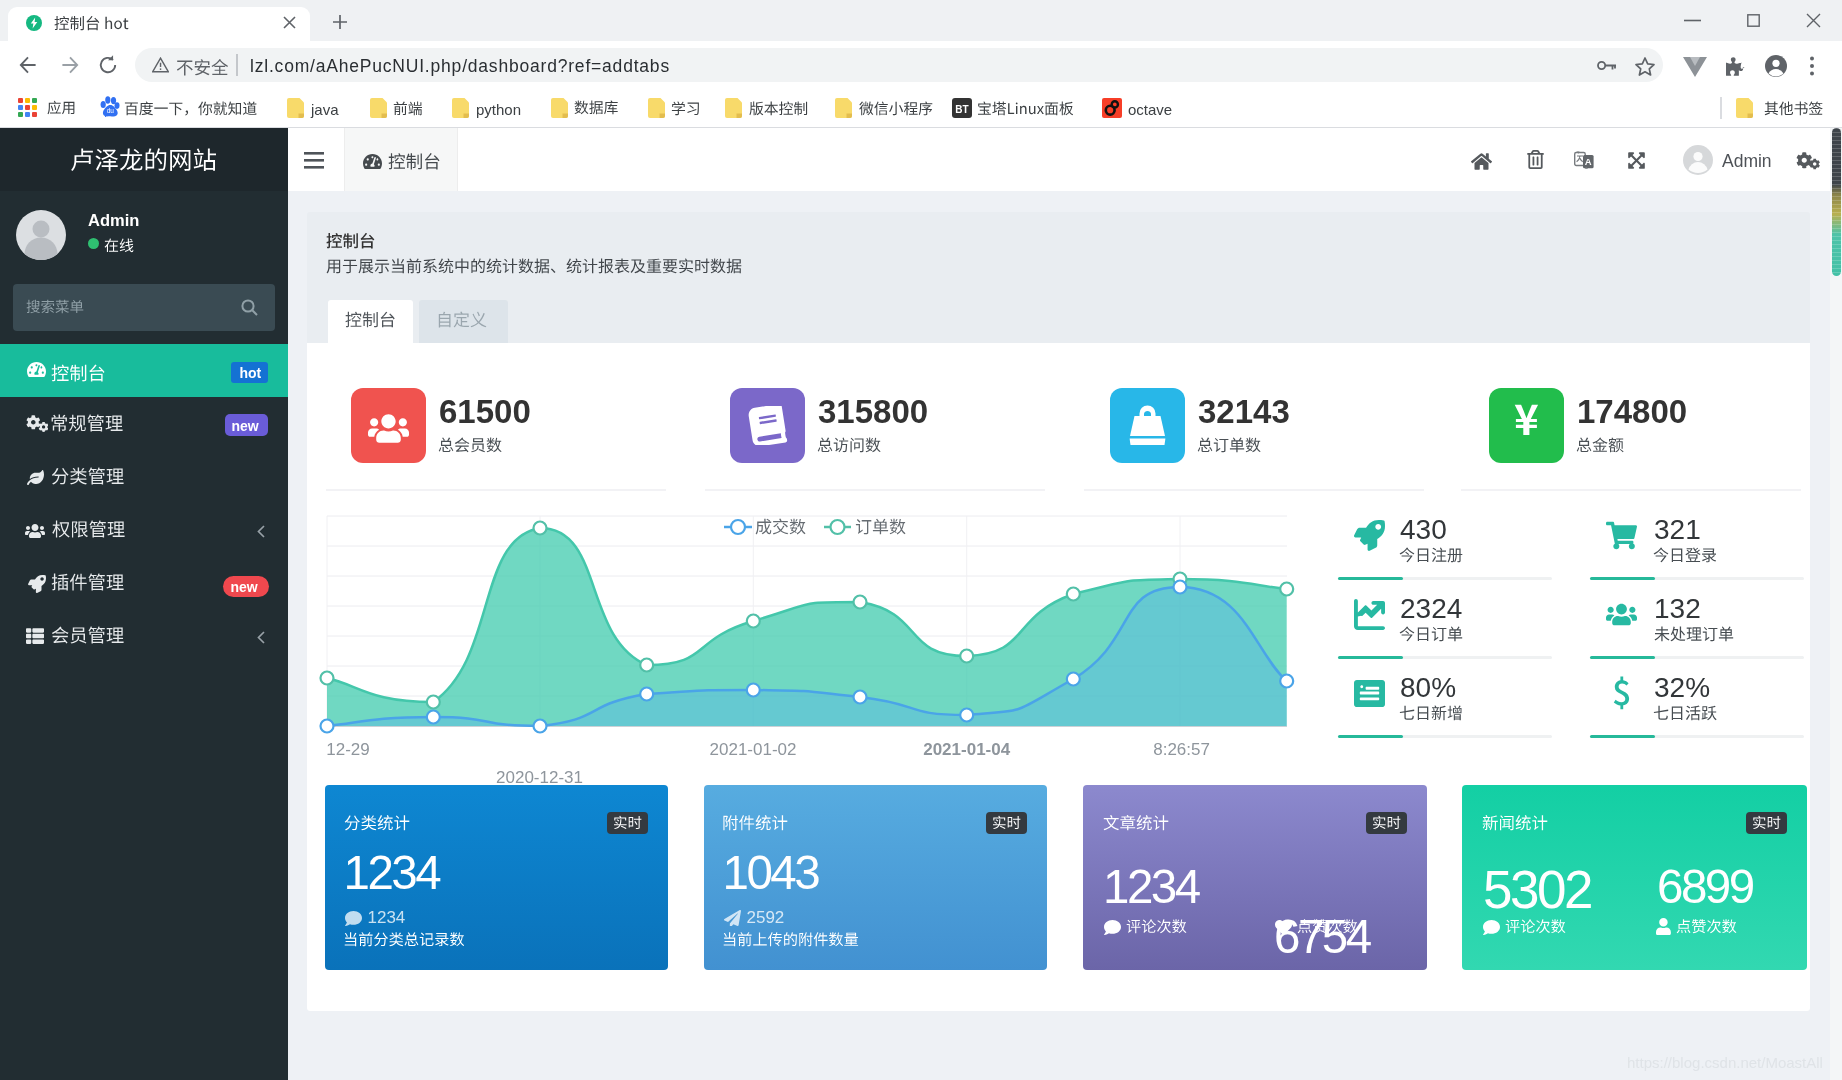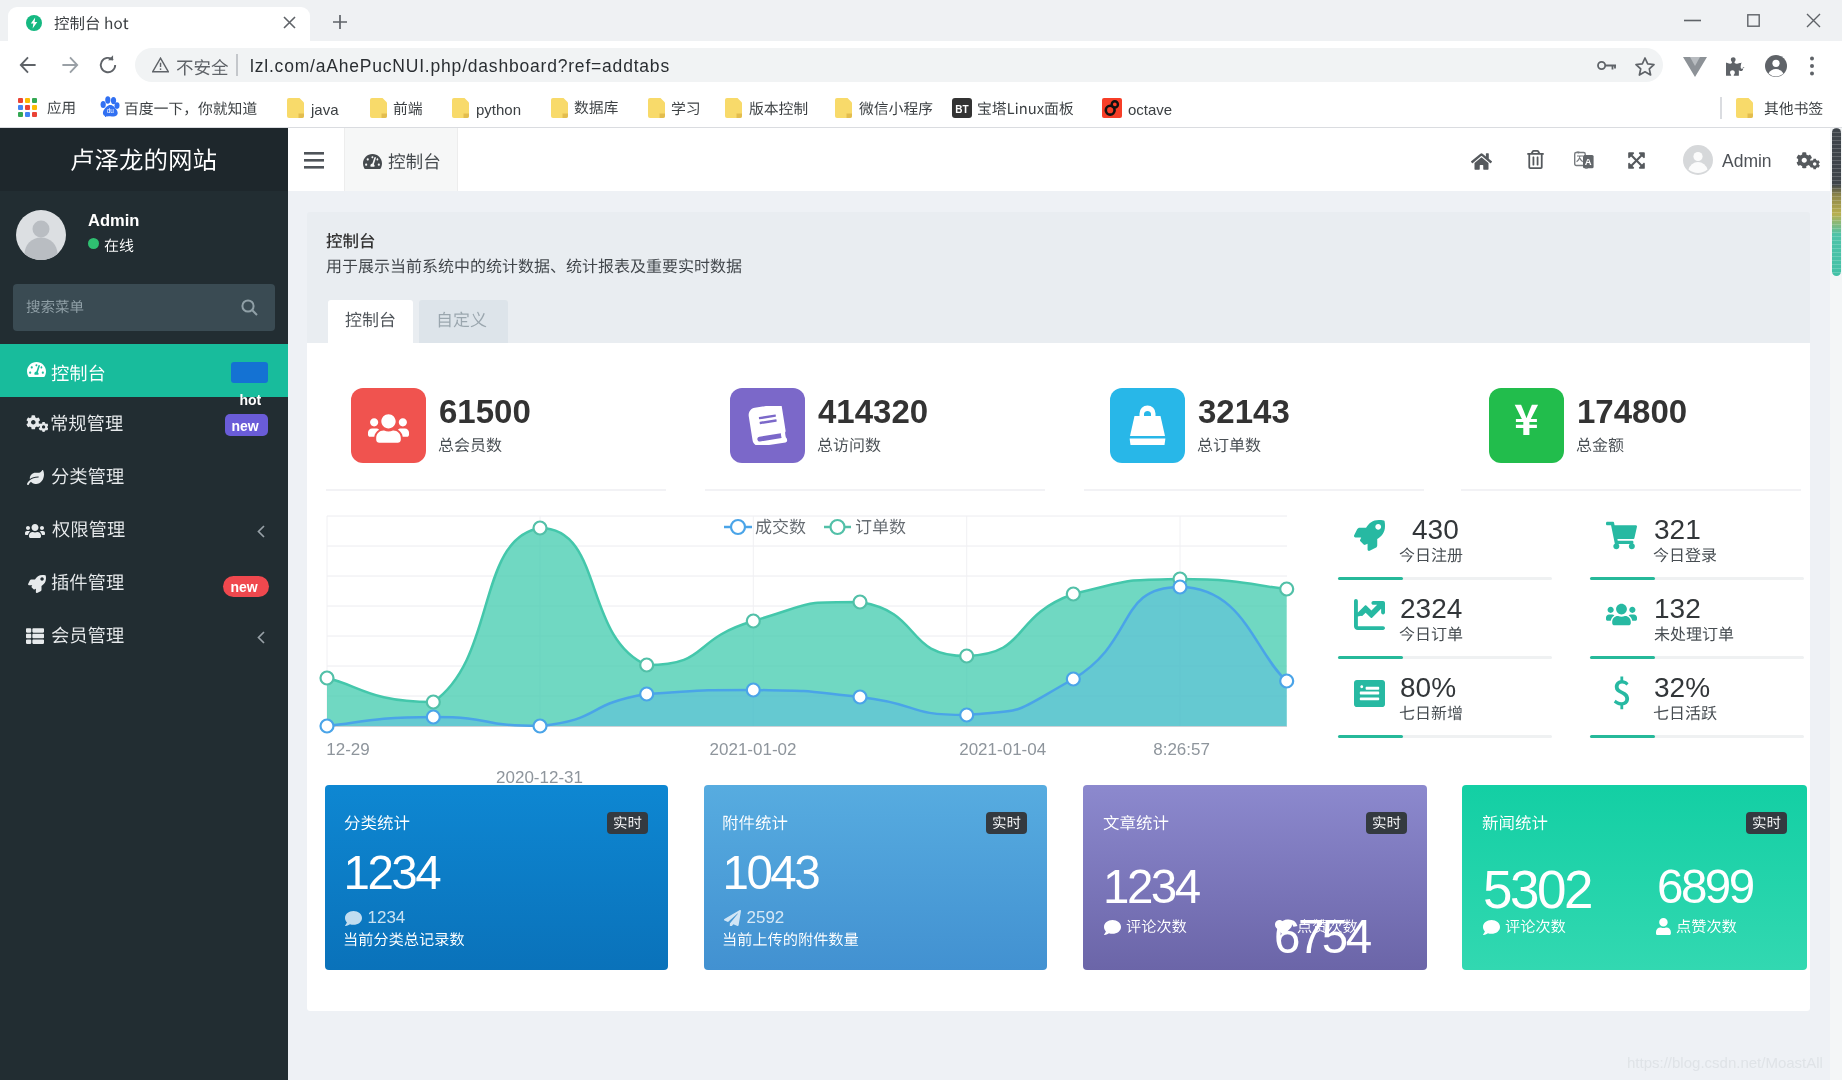--- a/index.html
+++ b/index.html
@@ -196,21 +196,21 @@
       <path d="M11.3 11.3L16 16" stroke="#90a0a7" stroke-width="2"></path>
     </svg>
     <div style="position:absolute;left:0px;top:344px;width:288px;height:53px;background:#18bc9c;"></div>
     <svg style="position:absolute;left:27px;top:360px;" width="19" height="19" viewBox="0 0 576 512">
       <path d="M288 32C128.94 32 0 160.94 0 320c0 52.8 14.25 102.26 39.06 144.8 5.61 9.62 16.3 15.2 27.44 15.2h443c11.14 0 21.83-5.58 27.44-15.2C561.75 422.26 576 372.8 576 320c0-159.06-128.94-288-288-288zm0 64c14.71 0 26.58 10.13 30.32 23.65-1.11 2.26-2.64 4.23-3.45 6.67l-9.22 27.67c-5.13 3.49-10.97 6.01-17.64 6.01-17.67 0-32-14.33-32-32S270.33 96 288 96zM96 384c-17.67 0-32-14.33-32-32s14.33-32 32-32 32 14.33 32 32-14.33 32-32 32zm48-160c-17.67 0-32-14.33-32-32s14.33-32 32-32 32 14.33 32 32-14.33 32-32 32zm246.77-72.41l-61.33 184C343.13 347.33 352 364.54 352 384c0 11.72-3.38 22.55-8.88 32H232.88c-5.5-9.45-8.88-20.28-8.88-32 0-33.94 26.5-61.43 59.9-63.59l61.34-184.01c4.17-12.56 17.73-19.45 30.36-15.17 12.57 4.19 19.35 17.79 15.17 30.36zm14.66 57.2l15.52-46.55c3.47-1.29 7.13-2.23 11.05-2.23 17.67 0 32 14.33 32 32s-14.33 32-32 32c-11.38-.01-21.25-6.03-26.57-15.22zM480 384c-17.67 0-32-14.33-32-32s14.33-32 32-32 32 14.33 32 32-14.33 32-32 32z" fill="#fff"></path>
     </svg>
     <svg class="vt" style="left:51.4px;top:379.9px">
       <path d="M12.7 -10.1C13.9 -9.1 15.4 -7.6 16.2 -6.8L17.1 -7.6C16.3 -8.5 14.7 -9.9 13.6 -10.9ZM10.2 -10.9C9.4 -9.6 8.1 -8.4 6.8 -7.6C7 -7.4 7.5 -6.8 7.6 -6.6C8.9 -7.5 10.5 -9 11.5 -10.4ZM3 -15.4V-11.8H0.8V-10.5H3V-6.1C2.1 -5.8 1.2 -5.6 0.6 -5.4L0.9 -4L3 -4.8V-0.3C3 -0 2.9 0 2.7 0C2.5 0.1 1.8 0.1 1 0C1.2 0.4 1.3 1 1.4 1.3C2.5 1.3 3.2 1.3 3.7 1.1C4.1 0.8 4.3 0.5 4.3 -0.3V-5.2L6.3 -5.9L6 -7.2L4.3 -6.6V-10.5H6.2V-11.8H4.3V-15.4ZM6.1 -0.4V0.9H17.6V-0.4H12.6V-5H16.3V-6.2H7.6V-5H11.2V-0.4ZM10.8 -15.1C11 -14.5 11.3 -13.8 11.5 -13.2H6.7V-10H8V-11.9H16.1V-10.1H17.5V-13.2H13C12.8 -13.8 12.4 -14.7 12 -15.4Z M30.7 -13.7V-3.6H32V-13.7ZM33.9 -15.2V-0.4C33.9 -0.1 33.8 -0 33.6 -0C33.2 -0 32.2 -0 31.1 -0.1C31.3 0.4 31.5 1 31.6 1.4C32.9 1.4 33.9 1.4 34.5 1.1C35.1 0.9 35.3 0.5 35.3 -0.4V-15.2ZM20.9 -14.9C20.5 -13.2 19.9 -11.3 19.1 -10.1C19.4 -10 20 -9.7 20.3 -9.6C20.6 -10.1 20.9 -10.8 21.2 -11.5H23.6V-9.6H19.1V-8.3H23.6V-6.4H20V-0H21.2V-5.2H23.6V1.4H24.9V-5.2H27.5V-1.4C27.5 -1.2 27.4 -1.2 27.2 -1.2C27 -1.2 26.4 -1.2 25.6 -1.2C25.8 -0.8 25.9 -0.3 26 0C27 0 27.7 0 28.1 -0.2C28.6 -0.4 28.7 -0.8 28.7 -1.4V-6.4H24.9V-8.3H29.4V-9.6H24.9V-11.5H28.6V-12.7H24.9V-15.3H23.6V-12.7H21.6C21.9 -13.4 22 -14 22.2 -14.7Z M39.9 -6.3V1.4H41.3V0.5H50.2V1.4H51.6V-6.3ZM41.3 -0.9V-4.9H50.2V-0.9ZM38.9 -7.8C39.6 -8.1 40.7 -8.1 51.2 -8.7C51.7 -8.1 52.1 -7.6 52.4 -7.1L53.5 -7.9C52.6 -9.5 50.4 -11.7 48.6 -13.3L47.6 -12.6C48.4 -11.8 49.4 -10.8 50.2 -9.9L40.8 -9.4C42.5 -10.9 44.1 -12.8 45.6 -14.8L44.2 -15.4C42.7 -13.2 40.6 -10.9 39.9 -10.2C39.3 -9.6 38.9 -9.2 38.4 -9.2C38.6 -8.8 38.8 -8.1 38.9 -7.8Z" fill="#ffffff"></path>
     </svg>
     <div style="position:absolute;left:231px;top:362px;width:37px;height:20.5px;background:#1472d3;border-radius:3px;"></div>
-    <div style="position:absolute;left:239.5px;top:365.5px;font-size:14px;color:#fff;font-weight:700;line-height:1;white-space:nowrap;margin-top:27px;">hot</div>
+    <div style="position:absolute;left:239.5px;top:365.5px;font-size:14px;color:#fff;font-weight:700;line-height:1;white-space:nowrap;">hot</div>
     <svg style="position:absolute;left:26px;top:415px;" width="22" height="18" viewBox="0 0 22 18">
       <g transform="scale(0.0285)">
         <path d="M487.4 315.7l-42.6-24.6c4.3-23.2 4.3-47 0-70.2l42.6-24.6c4.9-2.8 7.1-8.6 5.5-14-11.1-35.6-30-67.8-54.7-94.6-3.8-4.1-10-5.1-14.8-2.3L380.8 110c-17.9-15.4-38.5-27.3-60.8-35.1V25.8c0-5.6-3.9-10.5-9.4-11.7-36.7-8.2-74.3-7.8-109.2 0-5.5 1.2-9.4 6.1-9.4 11.7V75c-22.2 7.9-42.8 19.8-60.8 35.1L88.7 85.5c-4.9-2.8-11-1.9-14.8 2.3-24.7 26.7-43.6 58.9-54.7 94.6-1.7 5.4.6 11.2 5.5 14L67.3 221c-4.3 23.2-4.3 47 0 70.2l-42.6 24.6c-4.9 2.8-7.1 8.6-5.5 14 11.1 35.6 30 67.8 54.7 94.6 3.8 4.1 10 5.1 14.8 2.3l42.6-24.6c17.9 15.4 38.5 27.3 60.8 35.1v49.2c0 5.6 3.9 10.5 9.4 11.7 36.7 8.2 74.3 7.8 109.2 0 5.5-1.2 9.4-6.1 9.4-11.7v-49.2c22.2-7.9 42.8-19.8 60.8-35.1l42.6 24.6c4.9 2.8 11 1.9 14.8-2.3 24.7-26.7 43.6-58.9 54.7-94.6 1.5-5.5-.7-11.3-5.6-14.1zM256 336c-44.1 0-80-35.9-80-80s35.9-80 80-80 80 35.9 80 80-35.9 80-80 80z" fill="#e7eaec"></path>
       </g>
       <g transform="translate(12.4,6.8) scale(0.0202)">
         <path d="M487.4 315.7l-42.6-24.6c4.3-23.2 4.3-47 0-70.2l42.6-24.6c4.9-2.8 7.1-8.6 5.5-14-11.1-35.6-30-67.8-54.7-94.6-3.8-4.1-10-5.1-14.8-2.3L380.8 110c-17.9-15.4-38.5-27.3-60.8-35.1V25.8c0-5.6-3.9-10.5-9.4-11.7-36.7-8.2-74.3-7.8-109.2 0-5.5 1.2-9.4 6.1-9.4 11.7V75c-22.2 7.9-42.8 19.8-60.8 35.1L88.7 85.5c-4.9-2.8-11-1.9-14.8 2.3-24.7 26.7-43.6 58.9-54.7 94.6-1.7 5.4.6 11.2 5.5 14L67.3 221c-4.3 23.2-4.3 47 0 70.2l-42.6 24.6c-4.9 2.8-7.1 8.6-5.5 14 11.1 35.6 30 67.8 54.7 94.6 3.8 4.1 10 5.1 14.8 2.3l42.6-24.6c17.9 15.4 38.5 27.3 60.8 35.1v49.2c0 5.6 3.9 10.5 9.4 11.7 36.7 8.2 74.3 7.8 109.2 0 5.5-1.2 9.4-6.1 9.4-11.7v-49.2c22.2-7.9 42.8-19.8 60.8-35.1l42.6 24.6c4.9 2.8 11 1.9 14.8-2.3 24.7-26.7 43.6-58.9 54.7-94.6 1.5-5.5-.7-11.3-5.6-14.1zM256 336c-44.1 0-80-35.9-80-80s35.9-80 80-80 80 35.9 80 80-35.9 80-80 80z" fill="#e7eaec"></path>
       </g>
     </svg>
     <svg class="vt" style="left:50.4px;top:429.9px">
       <path d="M5.7 -9H12.7V-7.2H5.7ZM2.8 -4.6V0.6H4.2V-3.4H8.7V1.5H10.1V-3.4H14.3V-0.8C14.3 -0.6 14.3 -0.5 14 -0.5C13.7 -0.5 12.7 -0.5 11.6 -0.5C11.8 -0.2 12 0.3 12.1 0.7C13.5 0.7 14.4 0.7 15 0.5C15.6 0.3 15.7 -0.1 15.7 -0.8V-4.6H10.1V-6.1H14.1V-10H4.4V-6.1H8.7V-4.6ZM3.1 -14.7C3.6 -14.1 4.2 -13.2 4.5 -12.5H1.6V-8.6H2.9V-11.3H15.5V-8.6H16.9V-12.5H10V-15.4H8.6V-12.5H4.7L5.9 -13.1C5.5 -13.7 4.9 -14.5 4.3 -15.2ZM14 -15.2C13.6 -14.6 12.9 -13.6 12.4 -13L13.5 -12.5C14.1 -13.1 14.8 -13.9 15.4 -14.7Z M27 -14.5V-4.7H28.3V-13.3H33.4V-4.7H34.8V-14.5ZM22.1 -15.2V-12.3H19.5V-11.1H22.1V-9.2L22.1 -8.1H19.1V-6.8H22C21.9 -4.3 21.2 -1.5 19 0.3C19.3 0.5 19.7 1 19.9 1.3C21.7 -0.3 22.6 -2.3 23 -4.4C23.8 -3.4 24.9 -2 25.3 -1.2L26.3 -2.3C25.8 -2.8 24 -5 23.2 -5.8L23.3 -6.8H26.1V-8.1H23.4L23.4 -9.3V-11.1H25.9V-12.3H23.4V-15.2ZM30.2 -11.7V-8.2C30.2 -5.4 29.6 -1.9 25 0.5C25.3 0.7 25.7 1.2 25.9 1.4C28.7 0 30.1 -2 30.9 -4V-0.5C30.9 0.7 31.3 1.1 32.5 1.1H34C35.5 1.1 35.7 0.3 35.8 -2.5C35.5 -2.6 35.1 -2.8 34.7 -3C34.7 -0.5 34.6 -0 34 -0H32.7C32.2 -0 32.1 -0.1 32.1 -0.6V-5.3H31.2C31.4 -6.3 31.5 -7.3 31.5 -8.2V-11.7Z M40.5 -8V1.5H41.9V0.9H50.7V1.4H52.1V-3.1H41.9V-4.3H51.1V-8ZM50.7 -0.2H41.9V-2H50.7ZM44.7 -11.4C44.9 -11 45.1 -10.6 45.2 -10.2H38.4V-7.2H39.8V-9.2H52V-7.2H53.3V-10.2H46.6C46.5 -10.7 46.2 -11.2 45.9 -11.7ZM41.9 -7H49.8V-5.4H41.9ZM39.7 -15.4C39.2 -13.9 38.4 -12.3 37.4 -11.3C37.7 -11.1 38.3 -10.8 38.6 -10.6C39.1 -11.2 39.6 -12 40.1 -12.9H41.3C41.7 -12.2 42.1 -11.4 42.3 -10.8L43.5 -11.2C43.3 -11.7 43 -12.3 42.7 -12.9H45.5V-13.9H40.5C40.7 -14.3 40.9 -14.7 41 -15.2ZM47.4 -15.4C47.1 -14.1 46.4 -12.8 45.6 -11.9C45.9 -11.7 46.5 -11.5 46.7 -11.3C47.1 -11.7 47.5 -12.2 47.8 -12.8H49.1C49.6 -12.2 50.2 -11.3 50.4 -10.8L51.5 -11.3C51.3 -11.7 50.9 -12.3 50.5 -12.8H53.8V-13.9H48.3C48.5 -14.3 48.6 -14.7 48.7 -15.2Z M63.6 -9.9H66.4V-7.5H63.6ZM67.6 -9.9H70.4V-7.5H67.6ZM63.6 -13.3H66.4V-11H63.6ZM67.6 -13.3H70.4V-11H67.6ZM60.7 -0.4V0.9H72.6V-0.4H67.7V-2.9H72V-4.2H67.7V-6.3H71.7V-14.5H62.3V-6.3H66.3V-4.2H62.1V-2.9H66.3V-0.4ZM55.5 -1.8 55.9 -0.4C57.5 -1 59.6 -1.7 61.6 -2.3L61.3 -3.7L59.3 -3V-7.6H61.2V-8.8H59.3V-12.8H61.5V-14.1H55.7V-12.8H58V-8.8H55.9V-7.6H58V-2.6C57.1 -2.3 56.2 -2 55.5 -1.8Z" fill="#e7eaec"></path>
@@ -317,21 +317,21 @@
     <div style="position:absolute;left:439px;top:394.5px;font-size:33px;color:#333;font-weight:700;line-height:1;white-space:nowrap;">61500</div>
     <svg class="vt" style="left:438.3px;top:450.5px">
       <path d="M12.1 -3.4C13.1 -2.3 14 -0.8 14.4 0.2L15.3 -0.4C15 -1.5 14 -2.9 13.1 -4ZM6.6 -4.3C7.6 -3.6 8.9 -2.4 9.5 -1.7L10.4 -2.4C9.7 -3.2 8.5 -4.3 7.4 -5ZM4.5 -3.9V-0.5C4.5 0.8 5 1.1 6.9 1.1C7.3 1.1 10.1 1.1 10.5 1.1C12 1.1 12.4 0.7 12.5 -1.2C12.2 -1.2 11.7 -1.4 11.4 -1.6C11.3 -0.2 11.2 0 10.4 0C9.8 0 7.4 0 7 0C5.9 0 5.8 -0.1 5.8 -0.6V-3.9ZM2.2 -3.6C1.9 -2.4 1.3 -1 0.7 -0.1L1.8 0.4C2.5 -0.6 3 -2.1 3.3 -3.4ZM4.2 -9.1H11.8V-6.3H4.2ZM3 -10.2V-5.1H13.1V-10.2H10.5C11.1 -11 11.7 -12 12.2 -12.9L10.9 -13.4C10.5 -12.5 9.8 -11.1 9.2 -10.2H5.9L6.9 -10.7C6.6 -11.4 5.8 -12.5 5.1 -13.4L4.1 -12.9C4.8 -12.1 5.5 -11 5.7 -10.2Z M18.5 0.9C19.1 0.7 20 0.6 28.5 -0.1C28.9 0.4 29.2 0.9 29.4 1.3L30.5 0.6C29.8 -0.6 28.3 -2.3 26.8 -3.6L25.8 -3.1C26.4 -2.5 27.1 -1.8 27.6 -1.1L20.4 -0.6C21.5 -1.6 22.6 -2.9 23.6 -4.2H30.7V-5.4H17.4V-4.2H22C21 -2.8 19.7 -1.5 19.3 -1.2C18.8 -0.7 18.4 -0.4 18.1 -0.3C18.2 0 18.4 0.7 18.5 0.9ZM24.1 -13.4C22.6 -11.3 19.8 -9.3 16.7 -7.9C17 -7.7 17.4 -7.2 17.6 -6.9C18.5 -7.3 19.4 -7.8 20.2 -8.3V-7.4H27.9V-8.5H20.4C21.8 -9.4 23 -10.4 24 -11.5C25 -10.5 26.4 -9.4 27.9 -8.5C28.7 -7.9 29.6 -7.5 30.6 -7.1C30.8 -7.4 31.2 -7.9 31.4 -8.1C28.8 -9 26.2 -10.8 24.7 -12.3L25.2 -12.9Z M36.3 -11.7H43.8V-9.9H36.3ZM35 -12.7V-8.8H45.1V-12.7ZM39.3 -5.2V-3.8C39.3 -2.5 38.8 -0.8 33.1 0.4C33.3 0.6 33.7 1.1 33.8 1.3C39.8 0 40.6 -2.1 40.6 -3.7V-5.2ZM40.5 -1C42.4 -0.4 45 0.7 46.4 1.3L47 0.3C45.6 -0.3 43 -1.3 41.1 -1.9ZM34.5 -7.4V-1.5H35.7V-6.3H44.4V-1.6H45.7V-7.4Z M55.1 -13.1C54.8 -12.5 54.3 -11.6 53.9 -11L54.7 -10.6C55.1 -11.2 55.6 -12 56.1 -12.7ZM49.4 -12.7C49.8 -12 50.3 -11.1 50.4 -10.6L51.3 -11C51.2 -11.6 50.7 -12.4 50.3 -13ZM54.6 -4.2C54.2 -3.3 53.7 -2.6 53.1 -2C52.5 -2.3 51.8 -2.6 51.2 -2.9C51.5 -3.3 51.7 -3.7 52 -4.2ZM49.8 -2.4C50.5 -2.1 51.4 -1.7 52.2 -1.3C51.2 -0.6 50 -0.1 48.7 0.2C48.9 0.4 49.1 0.9 49.2 1.2C50.7 0.8 52.1 0.1 53.2 -0.8C53.7 -0.5 54.2 -0.2 54.6 0.1L55.4 -0.7C55 -0.9 54.5 -1.2 54 -1.5C54.8 -2.4 55.5 -3.6 55.9 -4.9L55.3 -5.2L55.1 -5.2H52.4L52.8 -6L51.7 -6.2C51.6 -5.9 51.5 -5.5 51.3 -5.2H49.1V-4.2H50.8C50.5 -3.5 50.1 -2.9 49.8 -2.4ZM52.1 -13.5V-10.5H48.8V-9.5H51.7C51 -8.4 49.7 -7.4 48.6 -7C48.9 -6.7 49.1 -6.3 49.3 -6C50.3 -6.6 51.3 -7.5 52.1 -8.4V-6.5H53.2V-8.6C54 -8.1 55 -7.3 55.4 -7L56 -7.8C55.7 -8.1 54.3 -9 53.5 -9.5H56.5V-10.5H53.2V-13.5ZM58.1 -13.3C57.7 -10.5 56.9 -7.8 55.7 -6.1C56 -6 56.4 -5.6 56.6 -5.4C57 -6 57.4 -6.7 57.7 -7.5C58 -5.9 58.5 -4.4 59.1 -3.2C58.2 -1.7 57 -0.5 55.2 0.4C55.4 0.6 55.8 1.1 55.9 1.3C57.5 0.4 58.8 -0.7 59.7 -2.1C60.5 -0.7 61.5 0.4 62.7 1.1C62.9 0.8 63.3 0.4 63.6 0.2C62.2 -0.5 61.2 -1.7 60.3 -3.2C61.2 -4.8 61.7 -6.8 62.1 -9.2H63.2V-10.3H58.6C58.8 -11.2 59 -12.2 59.2 -13.1ZM60.9 -9.2C60.7 -7.4 60.3 -5.8 59.7 -4.4C59.1 -5.9 58.7 -7.5 58.4 -9.2Z" fill="#4a5055"></path>
     </svg>
     <div style="position:absolute;left:730px;top:388px;width:75px;height:75px;background:#7b68c9;border-radius:12px;"></div>
     <svg style="position:absolute;left:747px;top:406px;" width="41" height="39" viewBox="0 0 448 512">
       <g transform="rotate(-9 224 256)">
         <path d="M448 360V24c0-13.3-10.7-24-24-24H96C43 0 0 43 0 96v320c0 53 43 96 96 96h328c13.3 0 24-10.7 24-24v-16c0-7.5-3.5-14.3-8.9-18.7-4.2-15.4-4.2-59.3 0-74.7 5.4-4.3 8.9-11.1 8.9-18.6zM128 134c0-3.3 2.7-6 6-6h212c3.3 0 6 2.7 6 6v20c0 3.3-2.7 6-6 6H134c-3.3 0-6-2.7-6-6v-20zm0 64c0-3.3 2.7-6 6-6h212c3.3 0 6 2.7 6 6v20c0 3.3-2.7 6-6 6H134c-3.3 0-6-2.7-6-6v-20zm253.4 250H96c-17.7 0-32-14.3-32-32 0-17.6 14.4-32 32-32h285.4c-1.9 17.1-1.9 46.9 0 64z" fill="#fff"></path>
       </g>
     </svg>
-    <div style="position:absolute;left:818px;top:394.5px;font-size:33px;color:#333;font-weight:700;line-height:1;white-space:nowrap;">414320</div>
+    <div style="position:absolute;left:818px;top:394.5px;font-size:33px;color:#333;font-weight:700;line-height:1;white-space:nowrap;">315800</div>
     <svg class="vt" style="left:817.3px;top:450.5px">
       <path d="M12.1 -3.4C13.1 -2.3 14 -0.8 14.4 0.2L15.3 -0.4C15 -1.5 14 -2.9 13.1 -4ZM6.6 -4.3C7.6 -3.6 8.9 -2.4 9.5 -1.7L10.4 -2.4C9.7 -3.2 8.5 -4.3 7.4 -5ZM4.5 -3.9V-0.5C4.5 0.8 5 1.1 6.9 1.1C7.3 1.1 10.1 1.1 10.5 1.1C12 1.1 12.4 0.7 12.5 -1.2C12.2 -1.2 11.7 -1.4 11.4 -1.6C11.3 -0.2 11.2 0 10.4 0C9.8 0 7.4 0 7 0C5.9 0 5.8 -0.1 5.8 -0.6V-3.9ZM2.2 -3.6C1.9 -2.4 1.3 -1 0.7 -0.1L1.8 0.4C2.5 -0.6 3 -2.1 3.3 -3.4ZM4.2 -9.1H11.8V-6.3H4.2ZM3 -10.2V-5.1H13.1V-10.2H10.5C11.1 -11 11.7 -12 12.2 -12.9L10.9 -13.4C10.5 -12.5 9.8 -11.1 9.2 -10.2H5.9L6.9 -10.7C6.6 -11.4 5.8 -12.5 5.1 -13.4L4.1 -12.9C4.8 -12.1 5.5 -11 5.7 -10.2Z M25.5 -13.1C25.8 -12.3 26.1 -11.3 26.2 -10.7L27.4 -11C27.3 -11.6 26.9 -12.7 26.6 -13.4ZM18 -12.4C18.8 -11.7 19.8 -10.6 20.3 -10L21.1 -10.9C20.6 -11.5 19.6 -12.5 18.8 -13.2ZM22 -10.6V-9.5H24.3C24.2 -5.5 24 -1.6 21.4 0.5C21.7 0.7 22.1 1 22.3 1.3C24.3 -0.4 25 -3 25.3 -6H28.9C28.7 -2 28.5 -0.5 28.1 -0.1C28 0 27.9 0.1 27.6 0.1C27.3 0.1 26.5 0 25.6 -0C25.8 0.3 26 0.8 26 1.1C26.8 1.2 27.6 1.2 28.1 1.1C28.6 1.1 28.9 1 29.2 0.6C29.7 0 29.9 -1.7 30.1 -6.6C30.1 -6.7 30.1 -7.1 30.1 -7.1H25.4C25.5 -7.9 25.5 -8.7 25.5 -9.5H31.2V-10.6ZM16.7 -8.4V-7.3H19.2V-2C19.2 -1.2 18.6 -0.7 18.3 -0.4C18.5 -0.2 18.9 0.3 19.1 0.6C19.3 0.2 19.7 -0.2 22.6 -2.3C22.5 -2.5 22.3 -3 22.2 -3.3L20.4 -2V-8.4Z M33.5 -9.8V1.3H34.7V-9.8ZM33.7 -12.7C34.5 -11.8 35.5 -10.7 36 -10L37 -10.6C36.4 -11.3 35.3 -12.4 34.5 -13.2ZM37.7 -12.5V-11.4H45.3V-0.4C45.3 -0.1 45.2 -0 44.9 -0C44.7 -0 43.7 0 42.8 -0C42.9 0.3 43.1 0.8 43.2 1.2C44.4 1.2 45.3 1.2 45.8 0.9C46.3 0.7 46.5 0.4 46.5 -0.4V-12.5ZM37.2 -8.6V-1.6H38.3V-2.7H42.8V-8.6ZM38.3 -7.5H41.6V-3.8H38.3Z M55.1 -13.1C54.8 -12.5 54.3 -11.6 53.9 -11L54.7 -10.6C55.1 -11.2 55.6 -12 56.1 -12.7ZM49.4 -12.7C49.8 -12 50.3 -11.1 50.4 -10.6L51.3 -11C51.2 -11.6 50.7 -12.4 50.3 -13ZM54.6 -4.2C54.2 -3.3 53.7 -2.6 53.1 -2C52.5 -2.3 51.8 -2.6 51.2 -2.9C51.5 -3.3 51.7 -3.7 52 -4.2ZM49.8 -2.4C50.5 -2.1 51.4 -1.7 52.2 -1.3C51.2 -0.6 50 -0.1 48.7 0.2C48.9 0.4 49.1 0.9 49.2 1.2C50.7 0.8 52.1 0.1 53.2 -0.8C53.7 -0.5 54.2 -0.2 54.6 0.1L55.4 -0.7C55 -0.9 54.5 -1.2 54 -1.5C54.8 -2.4 55.5 -3.6 55.9 -4.9L55.3 -5.2L55.1 -5.2H52.4L52.8 -6L51.7 -6.2C51.6 -5.9 51.5 -5.5 51.3 -5.2H49.1V-4.2H50.8C50.5 -3.5 50.1 -2.9 49.8 -2.4ZM52.1 -13.5V-10.5H48.8V-9.5H51.7C51 -8.4 49.7 -7.4 48.6 -7C48.9 -6.7 49.1 -6.3 49.3 -6C50.3 -6.6 51.3 -7.5 52.1 -8.4V-6.5H53.2V-8.6C54 -8.1 55 -7.3 55.4 -7L56 -7.8C55.7 -8.1 54.3 -9 53.5 -9.5H56.5V-10.5H53.2V-13.5ZM58.1 -13.3C57.7 -10.5 56.9 -7.8 55.7 -6.1C56 -6 56.4 -5.6 56.6 -5.4C57 -6 57.4 -6.7 57.7 -7.5C58 -5.9 58.5 -4.4 59.1 -3.2C58.2 -1.7 57 -0.5 55.2 0.4C55.4 0.6 55.8 1.1 55.9 1.3C57.5 0.4 58.8 -0.7 59.7 -2.1C60.5 -0.7 61.5 0.4 62.7 1.1C62.9 0.8 63.3 0.4 63.6 0.2C62.2 -0.5 61.2 -1.7 60.3 -3.2C61.2 -4.8 61.7 -6.8 62.1 -9.2H63.2V-10.3H58.6C58.8 -11.2 59 -12.2 59.2 -13.1ZM60.9 -9.2C60.7 -7.4 60.3 -5.8 59.7 -4.4C59.1 -5.9 58.7 -7.5 58.4 -9.2Z" fill="#4a5055"></path>
     </svg>
     <div style="position:absolute;left:1110px;top:388px;width:75px;height:75px;background:#28b7e8;border-radius:12px;"></div>
     <svg style="position:absolute;left:1127px;top:403px;" width="41" height="45" viewBox="0 0 41 45">
       <path d="M12.5 15V10.5a8 8 0 0 1 16 0V15h-4.5v-4.2a3.6 3.6 0 0 0-7 0V15z" fill="#fff"></path>
       <path d="M7.5 13h26l4.5 20H3z" fill="#fff"></path>
       <rect x="2" y="35.5" width="37" height="2.4" fill="#28b7e8"></rect>
       <path d="M2.6 35.5h35.8L37.5 42H3.5z" fill="#fff"></path>
     </svg>
@@ -396,26 +396,26 @@
     </svg>
     <svg class="vt" style="left:755.4px;top:533.4px">
       <path d="M9.2 -14.3C9.2 -13.3 9.3 -12.3 9.3 -11.4H2.2V-6.6C2.2 -4.4 2 -1.5 0.6 0.6C0.9 0.8 1.5 1.2 1.7 1.5C3.2 -0.8 3.5 -4.2 3.5 -6.6V-6.7H6.6C6.5 -3.8 6.5 -2.7 6.2 -2.4C6.1 -2.3 6 -2.3 5.7 -2.3C5.4 -2.3 4.7 -2.3 3.9 -2.3C4.1 -2 4.2 -1.5 4.2 -1.2C5.1 -1.1 5.9 -1.1 6.3 -1.1C6.8 -1.2 7.1 -1.3 7.3 -1.6C7.7 -2.1 7.8 -3.5 7.9 -7.4C7.9 -7.5 7.9 -7.9 7.9 -7.9H3.5V-10.1H9.4C9.6 -7.4 10 -4.9 10.7 -2.9C9.6 -1.6 8.2 -0.6 6.7 0.2C7 0.5 7.5 1 7.7 1.3C9 0.5 10.1 -0.4 11.2 -1.6C12 0.2 13 1.2 14.3 1.2C15.6 1.2 16.1 0.4 16.3 -2.5C16 -2.6 15.5 -2.9 15.2 -3.2C15.1 -1 14.9 -0.1 14.4 -0.1C13.5 -0.1 12.8 -1 12.1 -2.7C13.4 -4.3 14.4 -6.3 15.1 -8.5L13.9 -8.8C13.3 -7.1 12.6 -5.6 11.7 -4.2C11.2 -5.8 10.9 -7.9 10.7 -10.1H16.2V-11.4H10.6C10.6 -12.3 10.6 -13.3 10.6 -14.3ZM11.4 -13.4C12.5 -12.9 13.8 -12 14.5 -11.4L15.2 -12.3C14.6 -12.9 13.2 -13.7 12.2 -14.2Z M22.4 -10.1C21.4 -8.9 19.7 -7.5 18.2 -6.7C18.5 -6.5 19 -6 19.2 -5.7C20.7 -6.7 22.5 -8.2 23.6 -9.7ZM27.5 -9.4C29.1 -8.3 31 -6.7 31.8 -5.6L32.9 -6.5C32 -7.6 30.1 -9.1 28.5 -10.2ZM23 -7.2 21.8 -6.8C22.5 -5.2 23.4 -3.7 24.6 -2.6C22.8 -1.2 20.5 -0.3 17.8 0.2C18 0.5 18.4 1.1 18.6 1.4C21.3 0.7 23.7 -0.3 25.6 -1.7C27.4 -0.3 29.6 0.7 32.5 1.3C32.6 0.9 33 0.4 33.3 0.1C30.5 -0.4 28.3 -1.3 26.5 -2.6C27.7 -3.7 28.7 -5.2 29.4 -6.9L28.1 -7.3C27.5 -5.7 26.7 -4.4 25.6 -3.4C24.4 -4.4 23.6 -5.7 23 -7.2ZM24.1 -14C24.5 -13.4 25 -12.5 25.2 -11.9H18.1V-10.7H32.8V-11.9H25.8L26.6 -12.2C26.3 -12.8 25.8 -13.8 25.3 -14.4Z M41.5 -14C41.2 -13.3 40.7 -12.3 40.3 -11.7L41.1 -11.3C41.5 -11.8 42.1 -12.7 42.6 -13.5ZM35.5 -13.5C35.9 -12.8 36.4 -11.8 36.5 -11.2L37.5 -11.7C37.4 -12.3 36.9 -13.2 36.4 -13.9ZM41 -4.4C40.6 -3.5 40 -2.8 39.4 -2.1C38.7 -2.5 38.1 -2.8 37.5 -3.1C37.7 -3.5 38 -3.9 38.2 -4.4ZM35.9 -2.6C36.7 -2.3 37.6 -1.9 38.5 -1.4C37.4 -0.6 36.1 -0.1 34.7 0.2C34.9 0.5 35.2 0.9 35.3 1.2C36.9 0.8 38.3 0.1 39.5 -0.9C40.1 -0.5 40.6 -0.2 41 0.1L41.8 -0.7C41.4 -1 40.9 -1.3 40.4 -1.6C41.3 -2.6 42 -3.8 42.4 -5.3L41.7 -5.5L41.5 -5.5H38.7L39.1 -6.4L38 -6.6C37.8 -6.2 37.7 -5.9 37.5 -5.5H35.2V-4.4H37C36.6 -3.7 36.2 -3.1 35.9 -2.6ZM38.4 -14.3V-11.1H34.9V-10.1H38C37.2 -9 35.9 -7.9 34.7 -7.4C34.9 -7.2 35.2 -6.7 35.4 -6.4C36.4 -7 37.5 -7.9 38.4 -8.9V-6.9H39.6V-9.2C40.4 -8.6 41.4 -7.8 41.8 -7.4L42.6 -8.3C42.1 -8.6 40.6 -9.6 39.8 -10.1H43V-11.1H39.6V-14.3ZM44.7 -14.1C44.3 -11.2 43.5 -8.3 42.2 -6.5C42.4 -6.3 42.9 -5.9 43.1 -5.7C43.6 -6.4 44 -7.1 44.3 -7.9C44.7 -6.3 45.2 -4.7 45.8 -3.4C44.8 -1.8 43.5 -0.5 41.7 0.4C41.9 0.6 42.3 1.1 42.4 1.4C44.1 0.5 45.4 -0.7 46.4 -2.2C47.3 -0.7 48.3 0.4 49.7 1.2C49.9 0.9 50.2 0.4 50.5 0.2C49.1 -0.6 48 -1.8 47.1 -3.4C48 -5.1 48.6 -7.2 49 -9.8H50.1V-11H45.3C45.5 -11.9 45.7 -12.9 45.9 -14ZM47.8 -9.8C47.5 -7.8 47.1 -6.1 46.5 -4.7C45.8 -6.2 45.3 -8 45 -9.8Z" fill="#666c72"></path>
     </svg>
     <svg class="vt" style="left:855.1px;top:533.3px">
       <path d="M1.9 -13.1C2.8 -12.3 4 -11.1 4.5 -10.3L5.4 -11.2C4.9 -11.9 3.7 -13.1 2.8 -13.9ZM3.5 0.9C3.8 0.6 4.3 0.2 7.8 -2.2C7.7 -2.5 7.5 -3 7.5 -3.4L5 -1.8V-8.9H0.9V-7.7H3.7V-1.6C3.7 -0.9 3.2 -0.4 2.8 -0.1C3.1 0.1 3.4 0.6 3.5 0.9ZM6.7 -12.9V-11.6H12V-0.5C12 -0.2 11.8 -0.1 11.5 -0.1C11.1 -0.1 9.9 -0.1 8.6 -0.1C8.9 0.3 9.1 0.9 9.2 1.3C10.8 1.3 11.8 1.2 12.5 1C13.1 0.8 13.3 0.4 13.3 -0.5V-11.6H16.3V-12.9Z M20.8 -7.4H24.8V-5.6H20.8ZM26.1 -7.4H30.3V-5.6H26.1ZM20.8 -10.3H24.8V-8.4H20.8ZM26.1 -10.3H30.3V-8.4H26.1ZM29.1 -14.2C28.7 -13.3 28 -12.2 27.4 -11.3H23.2L23.9 -11.7C23.6 -12.4 22.8 -13.4 22.1 -14.2L21 -13.7C21.6 -13 22.3 -12 22.7 -11.3H19.5V-4.5H24.8V-2.9H17.9V-1.7H24.8V1.3H26.1V-1.7H33.1V-2.9H26.1V-4.5H31.6V-11.3H28.8C29.3 -12.1 29.9 -12.9 30.4 -13.8Z M41.5 -14C41.2 -13.3 40.7 -12.3 40.3 -11.7L41.1 -11.3C41.5 -11.8 42.1 -12.7 42.6 -13.5ZM35.5 -13.5C35.9 -12.8 36.4 -11.8 36.5 -11.2L37.5 -11.7C37.4 -12.3 36.9 -13.2 36.4 -13.9ZM41 -4.4C40.6 -3.5 40 -2.8 39.4 -2.1C38.7 -2.5 38.1 -2.8 37.5 -3.1C37.7 -3.5 38 -3.9 38.2 -4.4ZM35.9 -2.6C36.7 -2.3 37.6 -1.9 38.5 -1.4C37.4 -0.6 36.1 -0.1 34.7 0.2C34.9 0.5 35.2 0.9 35.3 1.2C36.9 0.8 38.3 0.1 39.5 -0.9C40.1 -0.5 40.6 -0.2 41 0.1L41.8 -0.7C41.4 -1 40.9 -1.3 40.4 -1.6C41.3 -2.6 42 -3.8 42.4 -5.3L41.7 -5.5L41.5 -5.5H38.7L39.1 -6.4L38 -6.6C37.8 -6.2 37.7 -5.9 37.5 -5.5H35.2V-4.4H37C36.6 -3.7 36.2 -3.1 35.9 -2.6ZM38.4 -14.3V-11.1H34.9V-10.1H38C37.2 -9 35.9 -7.9 34.7 -7.4C34.9 -7.2 35.2 -6.7 35.4 -6.4C36.4 -7 37.5 -7.9 38.4 -8.9V-6.9H39.6V-9.2C40.4 -8.6 41.4 -7.8 41.8 -7.4L42.6 -8.3C42.1 -8.6 40.6 -9.6 39.8 -10.1H43V-11.1H39.6V-14.3ZM44.7 -14.1C44.3 -11.2 43.5 -8.3 42.2 -6.5C42.4 -6.3 42.9 -5.9 43.1 -5.7C43.6 -6.4 44 -7.1 44.3 -7.9C44.7 -6.3 45.2 -4.7 45.8 -3.4C44.8 -1.8 43.5 -0.5 41.7 0.4C41.9 0.6 42.3 1.1 42.4 1.4C44.1 0.5 45.4 -0.7 46.4 -2.2C47.3 -0.7 48.3 0.4 49.7 1.2C49.9 0.9 50.2 0.4 50.5 0.2C49.1 -0.6 48 -1.8 47.1 -3.4C48 -5.1 48.6 -7.2 49 -9.8H50.1V-11H45.3C45.5 -11.9 45.7 -12.9 45.9 -14ZM47.8 -9.8C47.5 -7.8 47.1 -6.1 46.5 -4.7C45.8 -6.2 45.3 -8 45 -9.8Z" fill="#666c72"></path>
     </svg>
     <div style="position:absolute;left:348px;top:741px;font-size:17px;color:#8e959c;font-weight:400;line-height:1;white-space:nowrap;transform:translateX(-50%);">12-29</div>
     <div style="position:absolute;left:539.5px;top:769px;font-size:17px;color:#8e959c;font-weight:400;line-height:1;white-space:nowrap;transform:translateX(-50%);">2020-12-31</div>
     <div style="position:absolute;left:753px;top:741px;font-size:17px;color:#8e959c;font-weight:400;line-height:1;white-space:nowrap;transform:translateX(-50%);text-align:center;">2021-01-02</div>
-    <div style="position:absolute;left:966.7px;top:741px;font-size:17px;color:#8e959c;font-weight:400;line-height:1;white-space:nowrap;transform:translateX(-50%);margin-left:36px;">2021-01-04</div>
+    <div style="position:absolute;left:966.7px;top:741px;font-size:17px;color:#8e959c;font-weight:700;line-height:1;white-space:nowrap;transform:translateX(-50%);">2021-01-04</div>
     <div style="position:absolute;left:1181.6px;top:741px;font-size:17px;color:#8e959c;font-weight:400;line-height:1;white-space:nowrap;transform:translateX(-50%);">8:26:57</div>
     <svg style="position:absolute;left:1354px;top:520px;" width="31" height="31" viewBox="0 0 512 512">
       <path d="M505.1 19.1C503.8 13 499 8.2 492.9 6.9 460.7 0 435.5 0 410.4 0 307.2 0 245.3 55.2 199.1 128H94.9c-18.2 0-34.8 10.3-42.9 26.5L2.6 253.3c-8 16 3.6 34.7 21.5 34.7h95.1c-5.9 12.8-11.9 25.9-18 39.4-3.9 8.7-2 18.9 4.7 25.6l53.1 53.1c6.7 6.7 16.9 8.6 25.6 4.7 13.6-6.1 26.6-12.1 39.4-18v95.1c0 17.9 18.7 29.5 34.7 21.5l98.7-49.4c16.3-8.1 26.5-24.8 26.5-42.9V312.8c72.6-46.3 128-108.4 128-211.1.1-25.2.1-50.4-6.8-82.6zM400 160c-26.5 0-48-21.5-48-48s21.5-48 48-48 48 21.5 48 48-21.5 48-48 48z" fill="#27b9a2"></path>
     </svg>
-    <div style="position:absolute;left:1400px;top:515.5px;font-size:28px;color:#323639;font-weight:400;line-height:1;white-space:nowrap;margin-left:12px;">430</div>
+    <div style="position:absolute;left:1400px;top:515.5px;font-size:28px;color:#323639;font-weight:400;line-height:1;white-space:nowrap;">430</div>
     <svg class="vt" style="left:1399.4px;top:561.1px">
       <path d="M6.2 -8.5C7.3 -7.7 8.7 -6.6 9.3 -5.9L10.2 -6.7C9.5 -7.4 8.1 -8.5 7.1 -9.3ZM2.6 -5.6V-4.4H11.6C10.4 -2.9 8.8 -0.8 7.4 0.8L8.6 1.3C10.3 -0.7 12.4 -3.4 13.7 -5.2L12.8 -5.6L12.6 -5.6ZM7.9 -13.6C6.3 -11.1 3.5 -8.9 0.6 -7.6C0.9 -7.3 1.3 -6.9 1.5 -6.5C3.9 -7.8 6.3 -9.6 8 -11.7C9.8 -9.7 12.4 -7.7 14.5 -6.6C14.7 -7 15.1 -7.5 15.4 -7.7C13.2 -8.7 10.4 -10.7 8.8 -12.6L9.1 -13Z M20 -5.6H28V-1.1H20ZM20 -6.8V-11.2H28V-6.8ZM18.8 -12.4V1.1H20V0.1H28V1H29.3V-12.4Z M33.5 -12.4C34.5 -11.9 35.9 -11.1 36.5 -10.6L37.2 -11.6C36.5 -12.1 35.2 -12.8 34.2 -13.2ZM32.7 -8C33.7 -7.5 35 -6.7 35.6 -6.2L36.3 -7.2C35.6 -7.7 34.3 -8.4 33.3 -8.8ZM33.1 0.3 34.1 1.1C35.1 -0.4 36.2 -2.4 37.1 -4.1L36.2 -4.9C35.3 -3.1 34 -0.9 33.1 0.3ZM40.8 -13.1C41.3 -12.3 41.9 -11.2 42.1 -10.4L43.3 -10.9C43 -11.6 42.4 -12.7 41.9 -13.5ZM37.3 -10.4V-9.2H41.6V-5.6H38V-4.5H41.6V-0.4H36.8V0.8H47.4V-0.4H42.8V-4.5H46.4V-5.6H42.8V-9.2H47V-10.4Z M56.7 -12.4V-7.4V-7.1H55V-12.4H50.5V-7.5V-7.1H48.7V-5.9H50.4C50.3 -3.8 50 -1.3 48.6 0.5C48.9 0.7 49.3 1.1 49.5 1.4C51 -0.6 51.5 -3.5 51.6 -5.9H53.9V-0.2C53.9 0 53.8 0.1 53.6 0.1C53.3 0.1 52.6 0.1 51.8 0.1C52 0.4 52.1 0.9 52.2 1.2C53.3 1.2 54 1.1 54.4 0.9C54.9 0.8 55 0.4 55 -0.2V-5.9H56.7C56.6 -3.8 56.3 -1.4 55.1 0.5C55.3 0.6 55.8 1.1 56 1.3C57.3 -0.7 57.7 -3.6 57.8 -5.9H60.4V-0.2C60.4 0 60.4 0.1 60.1 0.1C59.9 0.2 59.1 0.2 58.3 0.1C58.4 0.4 58.6 1 58.7 1.3C59.8 1.3 60.6 1.2 61 1.1C61.5 0.9 61.6 0.5 61.6 -0.2V-5.9H63.3V-7.1H61.6V-12.4ZM51.6 -11.3H53.9V-7.1H51.6V-7.5ZM57.9 -7.1V-7.4V-11.3H60.4V-7.1Z" fill="#474d52"></path>
     </svg>
     <div style="position:absolute;left:1338px;top:577px;width:214px;height:3px;background:#eff1f2;border-radius:2px;"></div>
     <div style="position:absolute;left:1338px;top:577px;width:65px;height:3px;background:#26b99a;border-radius:2px;"></div>
     <svg style="position:absolute;left:1606px;top:520px;" width="31" height="31" viewBox="0 0 576 512">
       <path d="M528.12 301.319l47.273-208C578.806 78.301 567.391 64 551.99 64H159.208l-9.166-44.81C147.758 8.021 137.93 0 126.529 0H24C10.745 0 0 10.745 0 24v16c0 13.255 10.745 24 24 24h69.883l70.248 343.435C147.325 417.1 136 435.222 136 456c0 30.928 25.072 56 56 56s56-25.072 56-56c0-15.674-6.447-29.835-16.824-40h209.647C430.447 426.165 424 440.326 424 456c0 30.928 25.072 56 56 56s56-25.072 56-56c0-22.172-12.888-41.332-31.579-50.405l5.517-24.276c3.413-15.018-8.002-29.319-23.403-29.319H218.117l-6.545-32h293.145c11.206 0 20.92-7.754 23.403-18.681z" fill="#27b9a2"></path>
     </svg>
     <div style="position:absolute;left:1654px;top:515.5px;font-size:28px;color:#323639;font-weight:400;line-height:1;white-space:nowrap;">321</div>
     <svg class="vt" style="left:1653.4px;top:561.1px">

